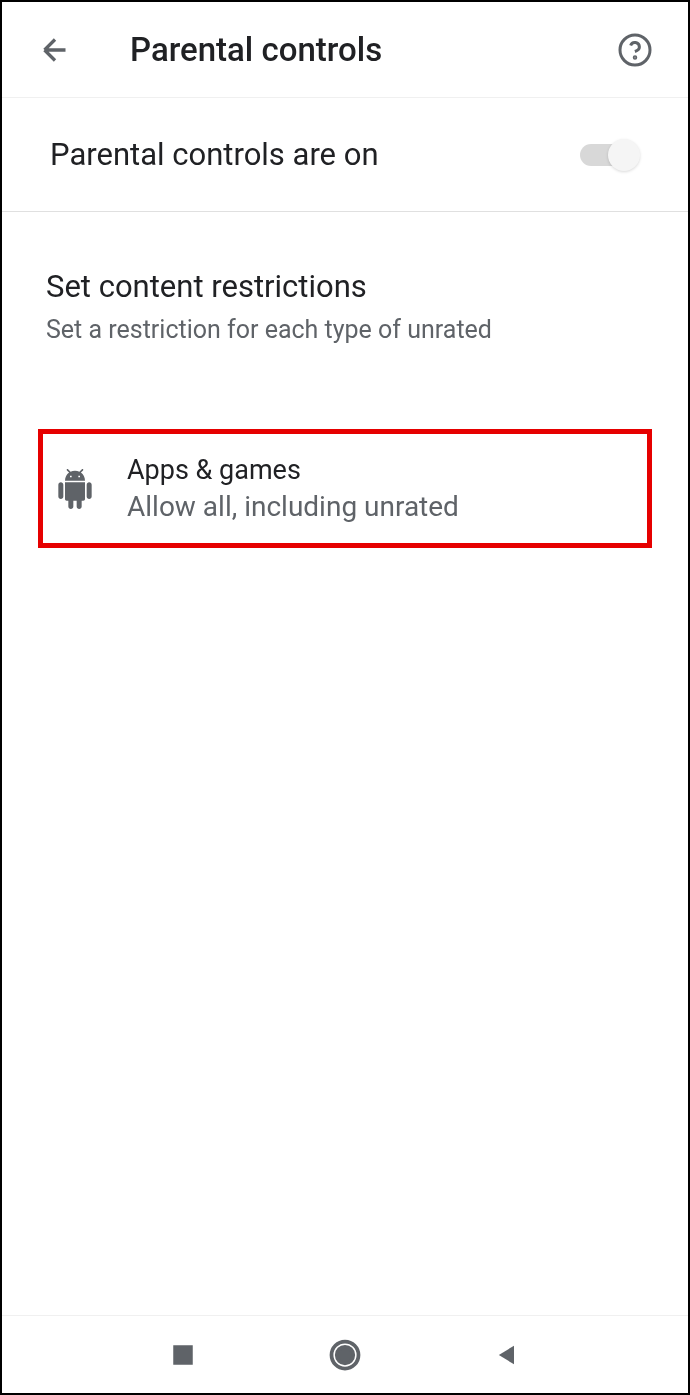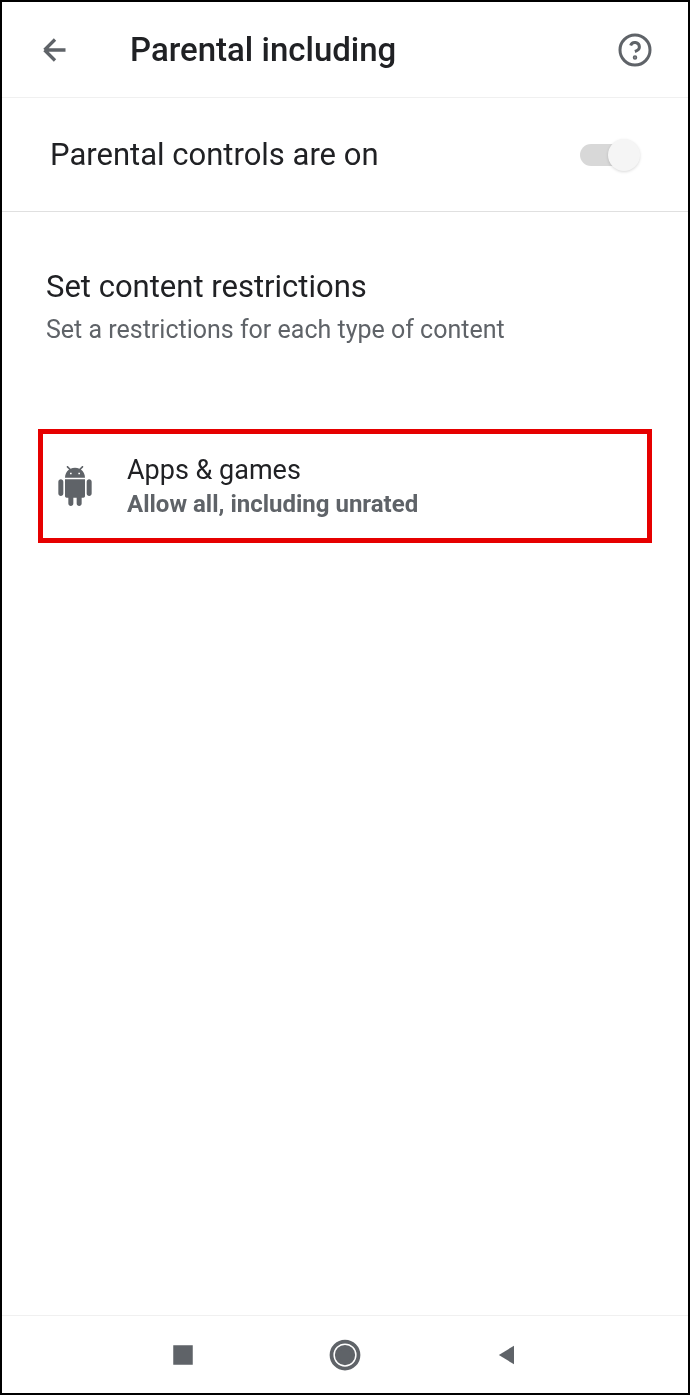--- a/index.html
+++ b/index.html
@@ -118,23 +118,23 @@
       display: flex;
       flex-direction: column;
     }
     .list-title {
       font-size: 27px;
       color: #202124;
       font-weight: 400;
       margin-bottom: 4px;
     }
     .list-subtitle {
-      font-size: 24px;
+      font-size: 28px;
       color: #5f6368;
-      font-weight: 700;
+      font-weight: 400;
     }
     .nav-bar {
       position: absolute;
       bottom: 0;
       left: 0;
       right: 0;
       height: 78px;
       display: flex;
       align-items: center;
       justify-content: space-around;
@@ -152,41 +152,41 @@
   </style>
 </head>
 <body>
 
 <div class="header">
   <div class="back-btn">
     <svg width="36" height="36" viewBox="0 0 24 24" fill="none" stroke="#5f6368" stroke-width="2.2">
       <path d="M19 12H5M5 12L12 5M5 12L12 19"></path>
     </svg>
   </div>
-  <div class="page-title">Parental including</div>
+  <div class="page-title">Parental controls</div>
   <div class="help-btn">
     <svg width="36" height="36" viewBox="0 0 24 24" fill="none" stroke="#5f6368" stroke-width="2">
       <circle cx="12" cy="12" r="10"></circle>
       <path d="M9.09 9a3 3 0 0 1 5.83 1c0 2-3 3-3 3"></path>
       <circle cx="12" cy="17" r="0.5" fill="#5f6368"></circle>
     </svg>
   </div>
 </div>
 
 <div class="toggle-section">
   <div class="toggle-label">Parental controls are on</div>
   <div class="toggle-switch">
     <div class="toggle-track"></div>
     <div class="toggle-thumb"></div>
   </div>
 </div>
 
 <div class="restrictions-header">
   <div class="restrictions-title">Set content restrictions</div>
-  <div class="restrictions-subtitle">Set a restrictions for each type of content</div>
+  <div class="restrictions-subtitle">Set a restriction for each type of unrated</div>
 </div>
 
 <div class="list-item">
   <div class="list-icon">
     <svg width="40" height="40" viewBox="0 0 24 24" fill="#5f6368">
       <path d="M6 18c0 .55.45 1 1 1h1v3.5c0 .83.67 1.5 1.5 1.5s1.5-.67 1.5-1.5V19h2v3.5c0 .83.67 1.5 1.5 1.5s1.5-.67 1.5-1.5V19h1c.55 0 1-.45 1-1V8H6v10zM3.5 8C2.67 8 2 8.67 2 9.5v7c0 .83.67 1.5 1.5 1.5S5 17.33 5 16.5v-7C5 8.67 4.33 8 3.5 8zm17 0c-.83 0-1.5.67-1.5 1.5v7c0 .83.67 1.5 1.5 1.5s1.5-.67 1.5-1.5v-7c0-.83-.67-1.5-1.5-1.5zm-4.97-5.84l1.3-1.3c.2-.2.2-.51 0-.71-.2-.2-.51-.2-.71 0l-1.48 1.48C13.85 1.23 12.95 1 12 1c-.96 0-1.86.23-2.66.63L7.85.15c-.2-.2-.51-.2-.71 0-.2.2-.2.51 0 .71l1.31 1.31C6.97 3.26 6 5.01 6 7h12c0-1.99-.97-3.75-2.47-4.84zM10 5H9V4h1v1zm5 0h-1V4h1v1z"></path>
     </svg>
   </div>
   <div class="list-text">
     <div class="list-title">Apps &amp; games</div>

